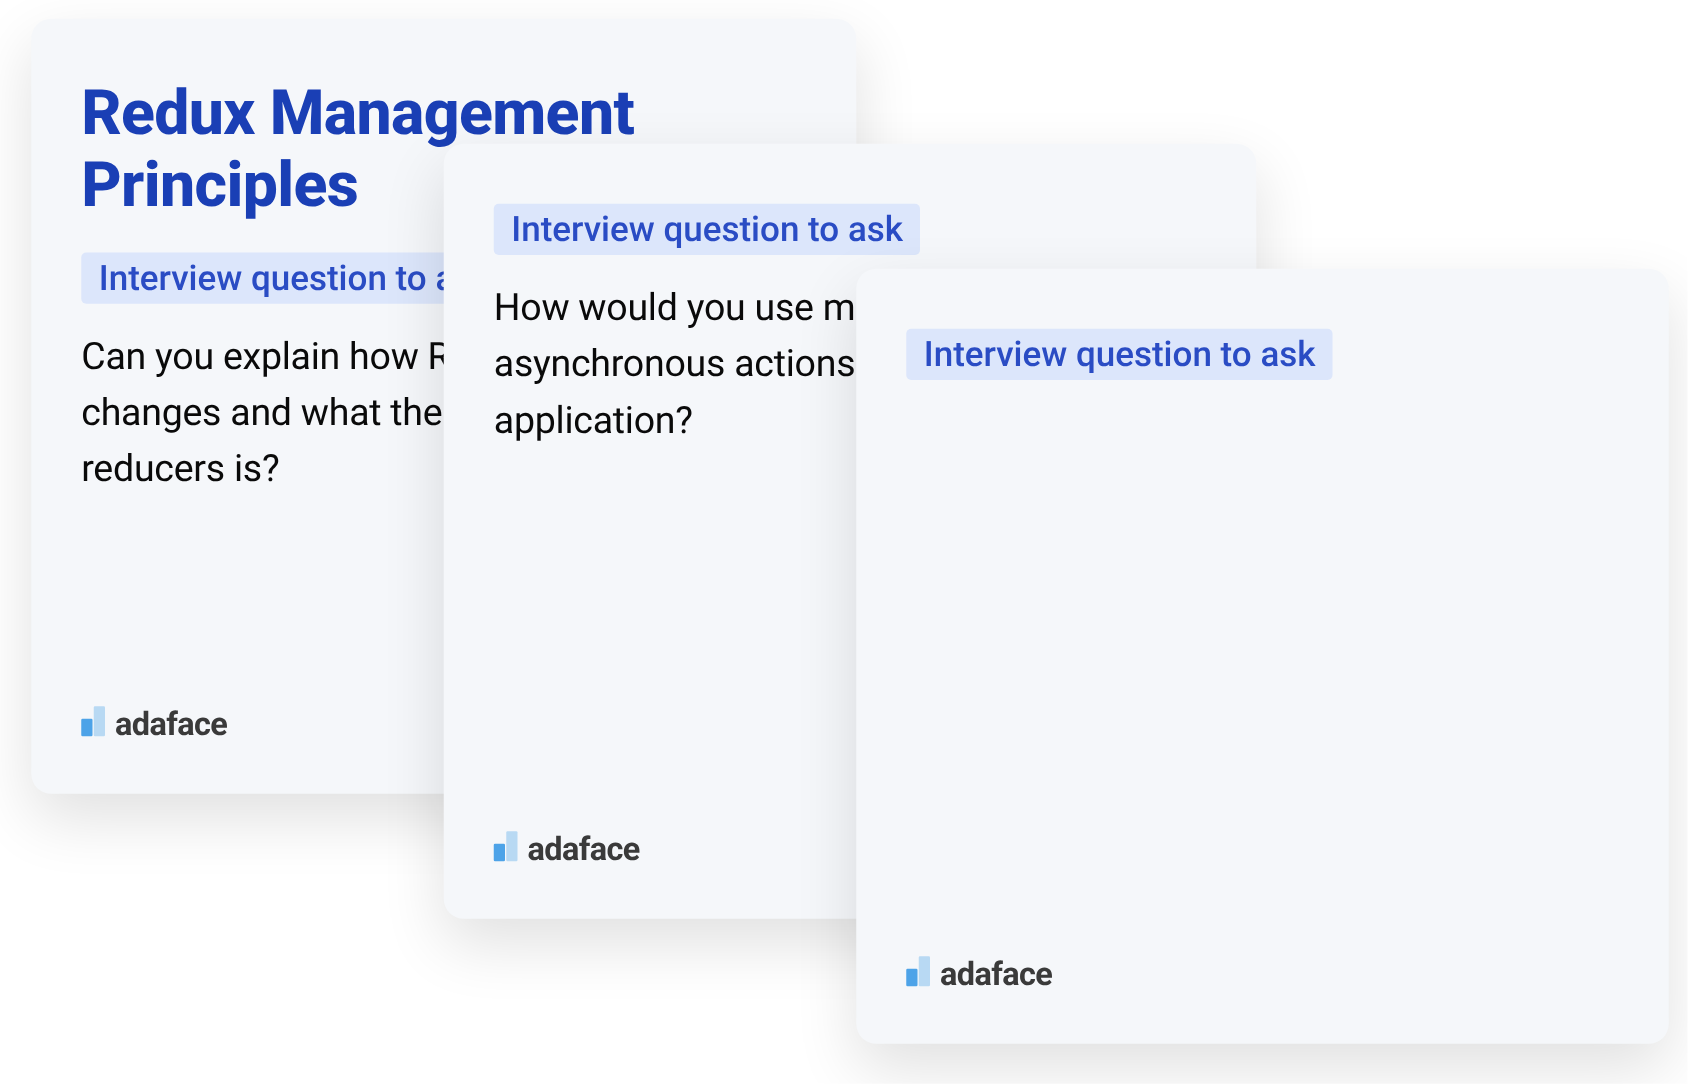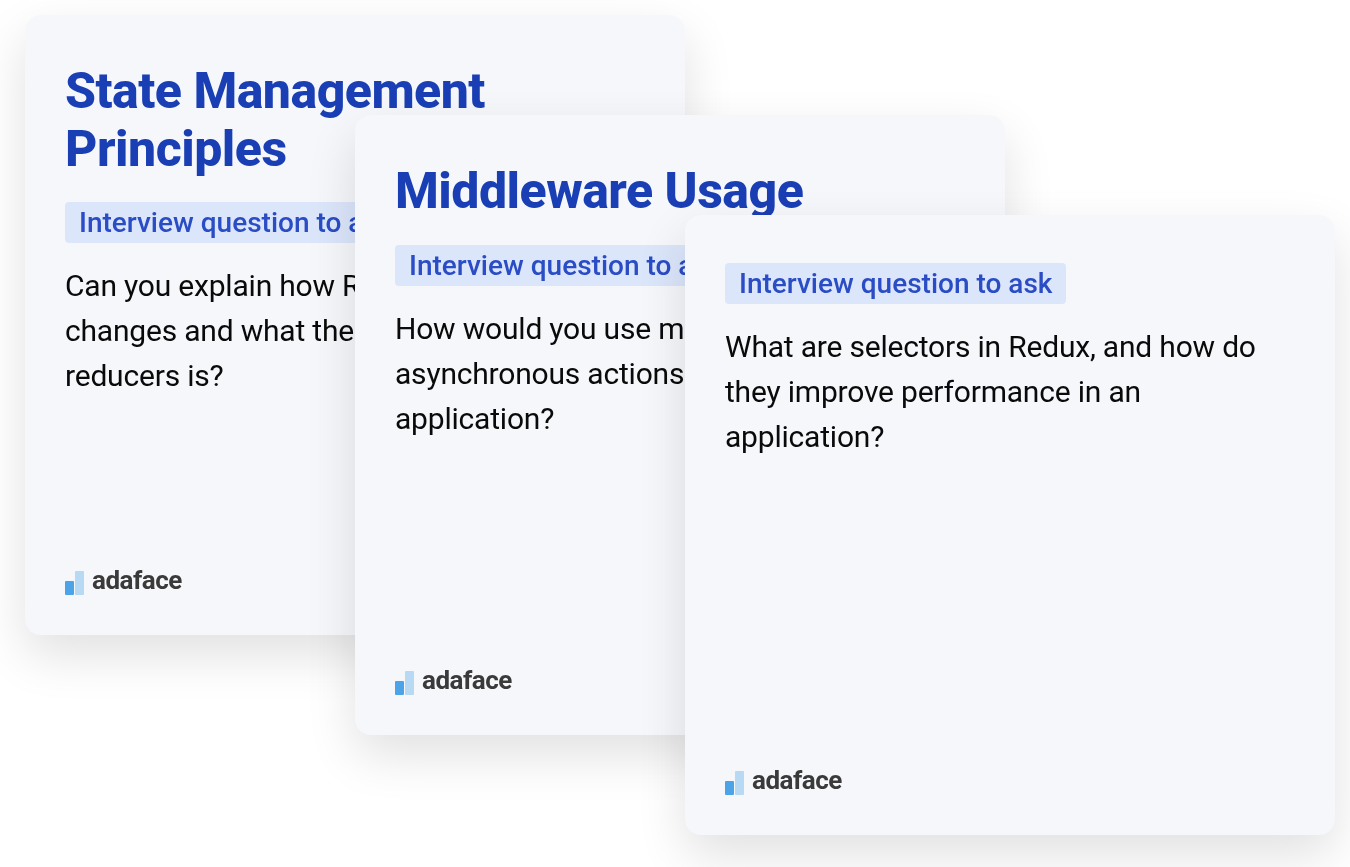--- a/index.html
+++ b/index.html
@@ -65,21 +65,21 @@
       font-weight: 400;
       color: #0a0a0a;
       line-height: 1.5;
       letter-spacing: -0.2px;
     }
     .brand {
       position: absolute;
       bottom: 40px;
       left: 40px;
       display: flex;
-      align-items: flex-end;
+      align-items: flex-start;
       gap: 8px;
     }
     .brand-icon {
       display: flex;
       align-items: flex-end;
       gap: 1px;
     }
     .brand-bar-1 {
       width: 9px;
       height: 14px;
@@ -96,48 +96,46 @@
       font-size: 26px;
       font-weight: 700;
       color: #3a3a3a;
       letter-spacing: -0.5px;
     }
   </style>
 </head>
 <body>
 
 <div class="card card-1">
-  <h2 class="card-title">State Management Principles</h2>
+  <h2 class="card-title">Redux Management Principles</h2>
   <span class="badge">Interview question to ask</span>
   <p class="question-text">Can you explain how Redux handles state changes and what the role of actions and reducers is?</p>
   <div class="brand">
     <span class="brand-icon">
       <span class="brand-bar-1"></span>
       <span class="brand-bar-2"></span>
     </span>
     <span class="brand-text">adaface</span>
   </div>
 </div>
 
 <div class="card card-2">
-  <h2 class="card-title">Middleware Usage</h2>
   <span class="badge">Interview question to ask</span>
   <p class="question-text">How would you use middleware to handle asynchronous actions in a Redux application?</p>
   <div class="brand">
     <span class="brand-icon">
       <span class="brand-bar-1"></span>
       <span class="brand-bar-2"></span>
     </span>
     <span class="brand-text">adaface</span>
   </div>
 </div>
 
 <div class="card card-3">
   <span class="badge">Interview question to ask</span>
-  <p class="question-text">What are selectors in Redux, and how do they improve performance in an application?</p>
   <div class="brand">
     <span class="brand-icon">
       <span class="brand-bar-1"></span>
       <span class="brand-bar-2"></span>
     </span>
     <span class="brand-text">adaface</span>
   </div>
 </div>
 
 </body></html>

